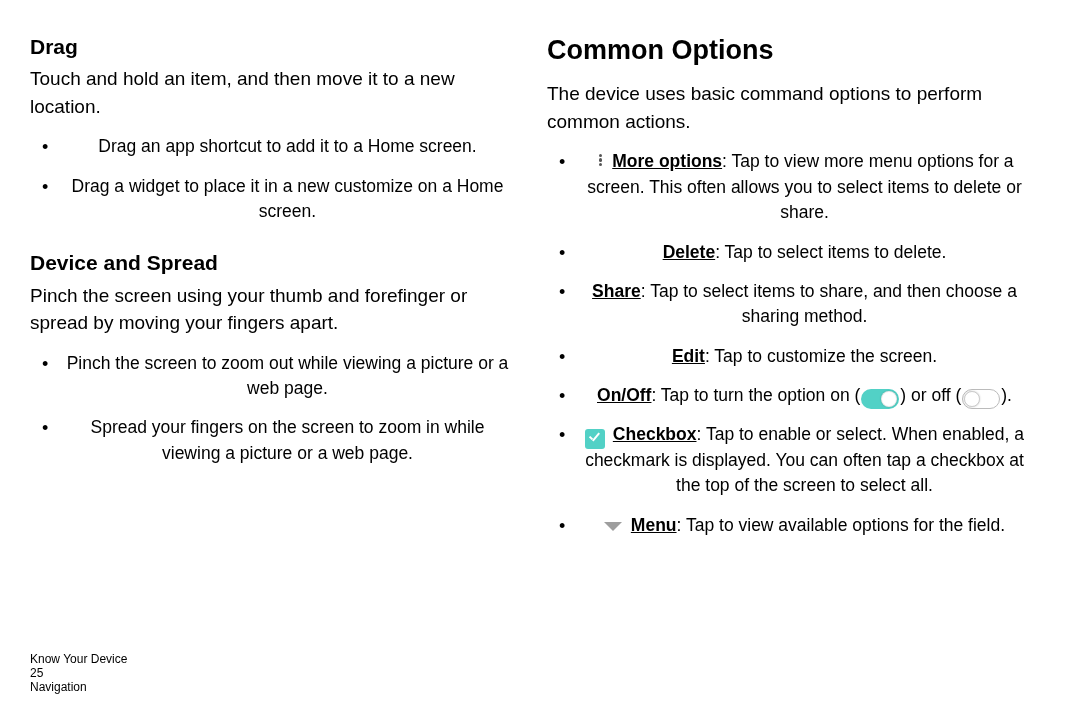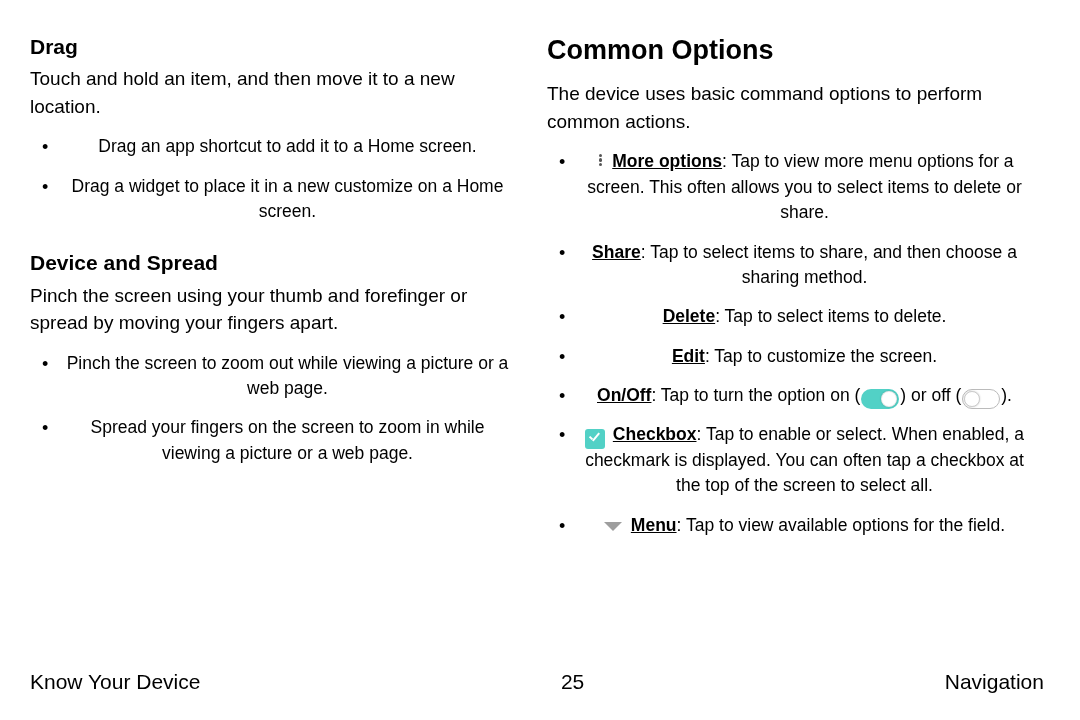--- a/index.html
+++ b/index.html
@@ -57,21 +57,22 @@
     font-size: 18px;
   }
   .bold { font-weight: 700; text-decoration: underline; }
   .footer {
     position: absolute;
     bottom: 26px;
     left: 30px;
     right: 36px;
     display: flex;
     justify-content: space-between;
-    font-size: 21px;
+    font-size: 12px;
+    flex-direction: column;
   }
   
   .ic { display: inline-block; vertical-align: middle; position: relative; top: -1px; }
   .more-dots {
     width: 10px; height: 18px; margin-right: 2px;
   }
   .more-dots span {
     display: block; width: 3.2px; height: 3.2px; background: #555; border-radius: 50%;
     margin: 1.2px auto;
   }
@@ -136,25 +137,25 @@
     <h2 class="section-heading">Common Options</h2>
     <p class="body">The device uses basic command options to perform common actions.</p>
     <ul class="bullets">
 
       <li>
         <span class="ic more-dots"><span></span><span></span><span></span></span>
         <span class="bold">More options</span><span>: Tap to view more menu options for a screen. This often allows you to select items to delete or share.</span>
       </li>
 
       <li>
-        <span class="bold">Share</span><span>: Tap to select items to share, and then choose a sharing method.</span>
+        <span class="bold">Delete</span><span>: Tap to select items to delete.</span>
       </li>
 
       <li>
-        <span class="bold">Delete</span><span>: Tap to select items to delete.</span>
+        <span class="bold">Share</span><span>: Tap to select items to share, and then choose a sharing method.</span>
       </li>
 
       <li>
         <span class="bold">Edit</span><span>: Tap to customize the screen.</span>
       </li>
 
       <li>
         <span class="bold">On/Off</span><span>: Tap to turn the option on (</span><span class="ic toggle on"><span class="knob"></span></span><span>) or off&nbsp;(</span><span class="ic toggle off"><span class="knob"></span></span><span>).</span>
       </li>
 

